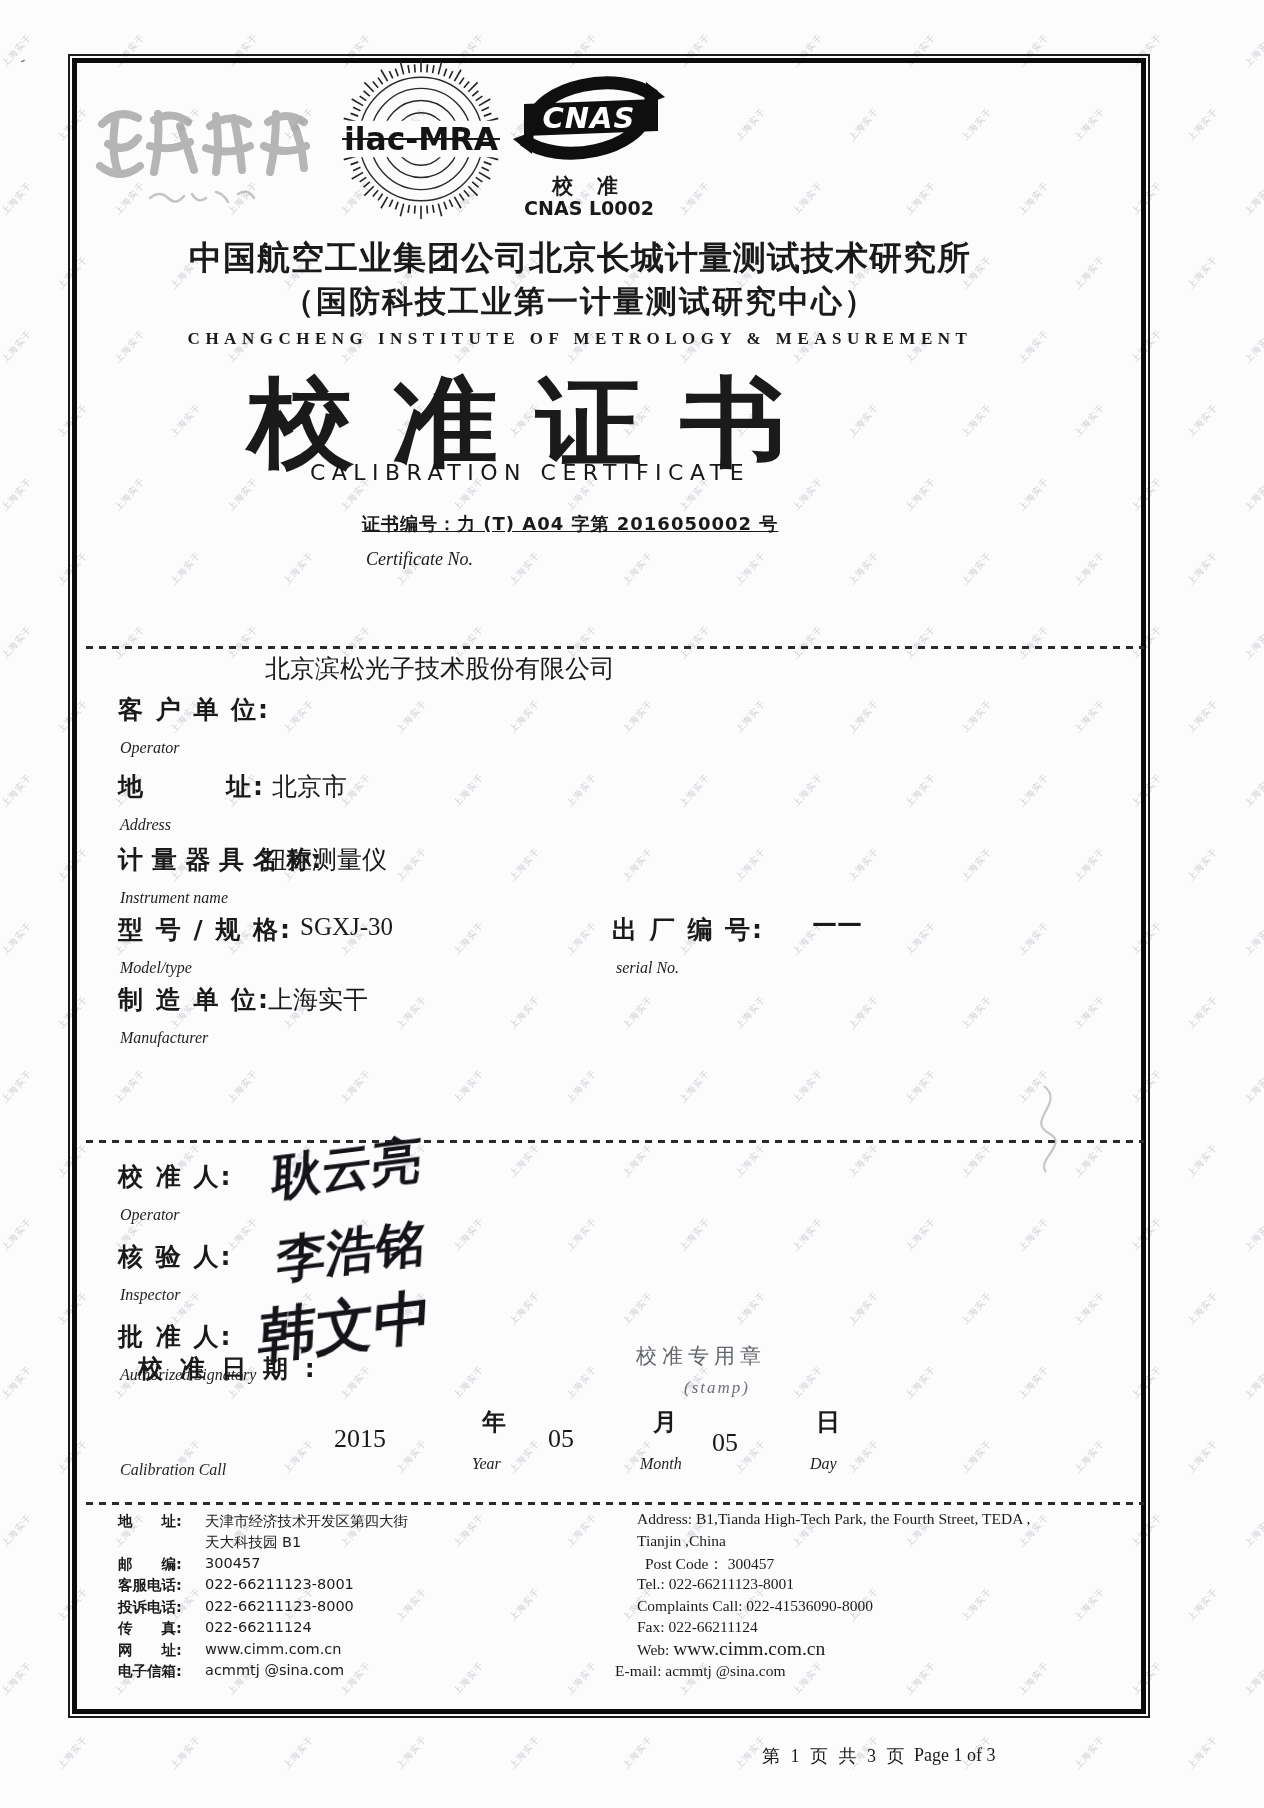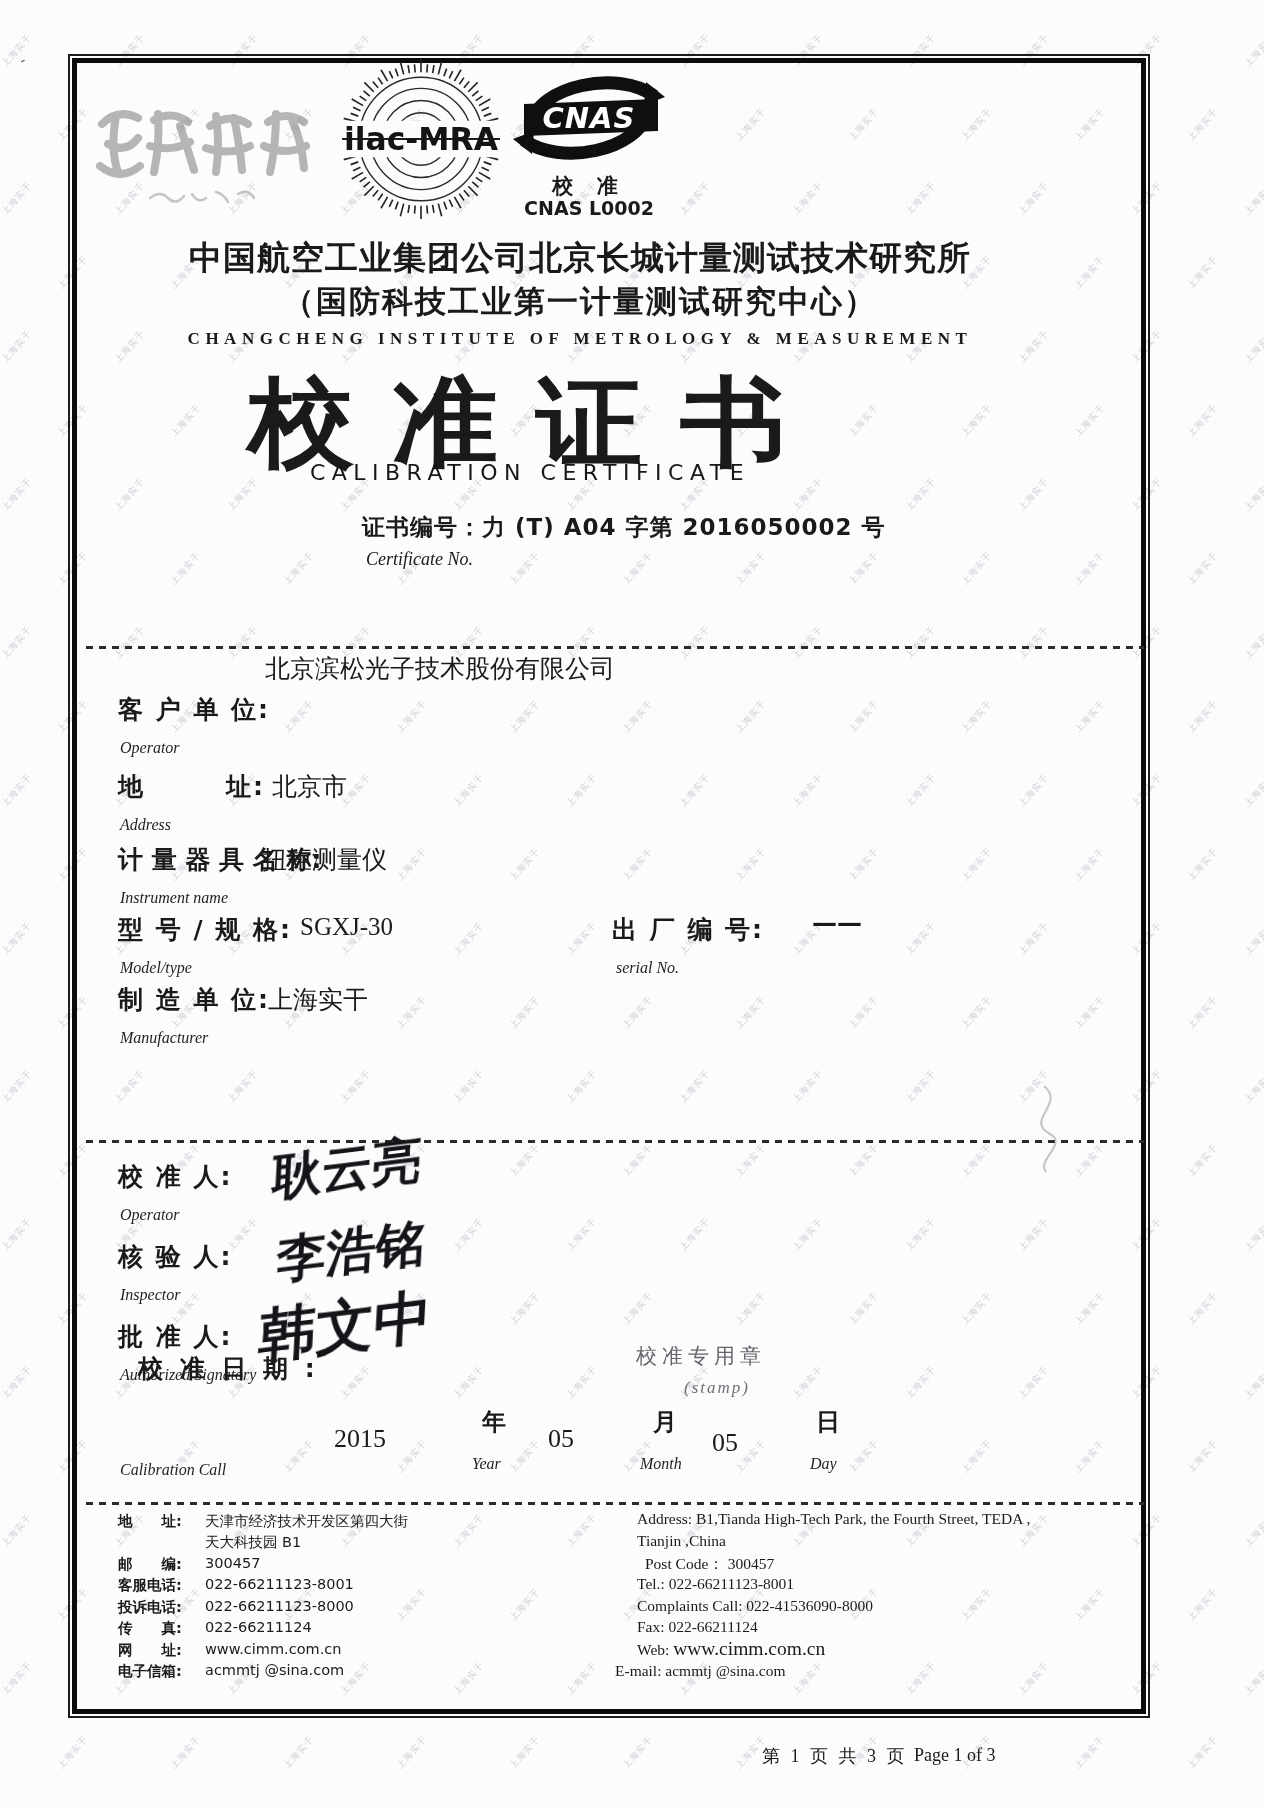--- a/index.html
+++ b/index.html
@@ -16,21 +16,21 @@
   .frame{position:absolute;left:68px;top:54px;width:1078px;height:1660px;
          border:2px solid #1c1c1c;}
   .frame::after{content:"";position:absolute;inset:2px;border:5px solid #0c0c0c;}
   .centerband{left:50px;width:1060px;text-align:center;white-space:nowrap;}
   .org1{font-size:33px;font-weight:700;letter-spacing:1px;}
   .org2{font-size:31px;font-weight:700;letter-spacing:2px;}
   .orgen{font-family:"Liberation Serif",serif;font-size:17px;font-weight:600;letter-spacing:5.5px;}
   .titlezh{font-size:106px;font-weight:900;letter-spacing:38px;white-space:nowrap;
            filter:blur(.3px);transform:scaleY(.92);}
   .titleen{font-size:22px;font-weight:500;letter-spacing:6.5px;color:#171717;}
-  .certno{font-size:23px;font-weight:600;letter-spacing:1px;white-space:nowrap;}
+  .certno{font-size:18px;font-weight:600;letter-spacing:1px;white-space:nowrap;text-decoration:underline;}
   .certnoen{font-family:"Liberation Serif",serif;font-style:italic;font-size:18px;}
   .dash{height:3px;background:repeating-linear-gradient(90deg,#2b2b2b 0 7px,transparent 7px 13px);}
   .flabel{font-size:25px;font-weight:600;letter-spacing:2px;white-space:nowrap;}
   .fvalue{font-size:25px;font-weight:500;white-space:nowrap;}
   .fen{font-family:"Liberation Serif",serif;font-style:italic;font-size:16px;color:#1f1f1f;white-space:nowrap;}
   .sig{font-size:50px;font-weight:600;color:#141419;white-space:nowrap;
        transform:rotate(-7deg) skewX(-10deg);filter:blur(.45px);}
   .stamp1{color:#63676d;font-size:21px;letter-spacing:5px;filter:blur(.35px);white-space:nowrap;}
   .stamp2{color:#6d7076;font-family:"Liberation Serif",serif;font-style:italic;font-size:17px;
           filter:blur(.3px);letter-spacing:2px;}

